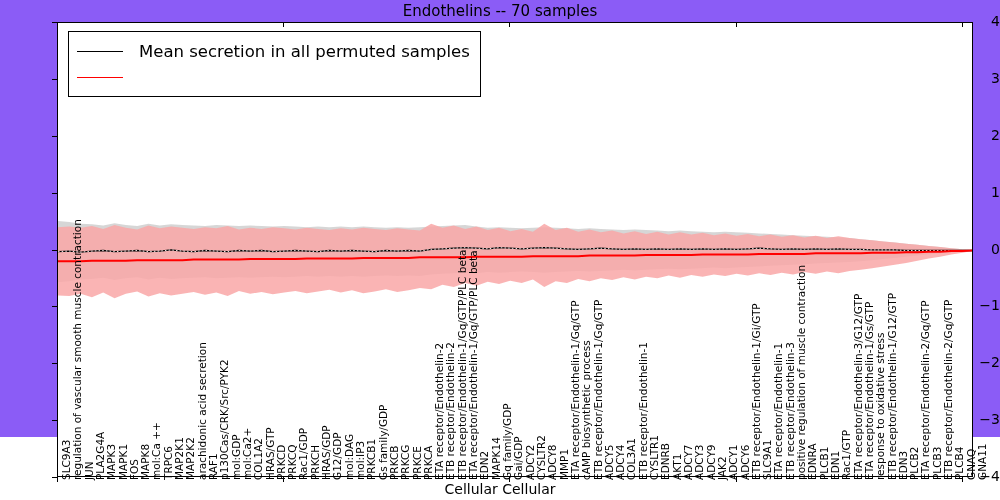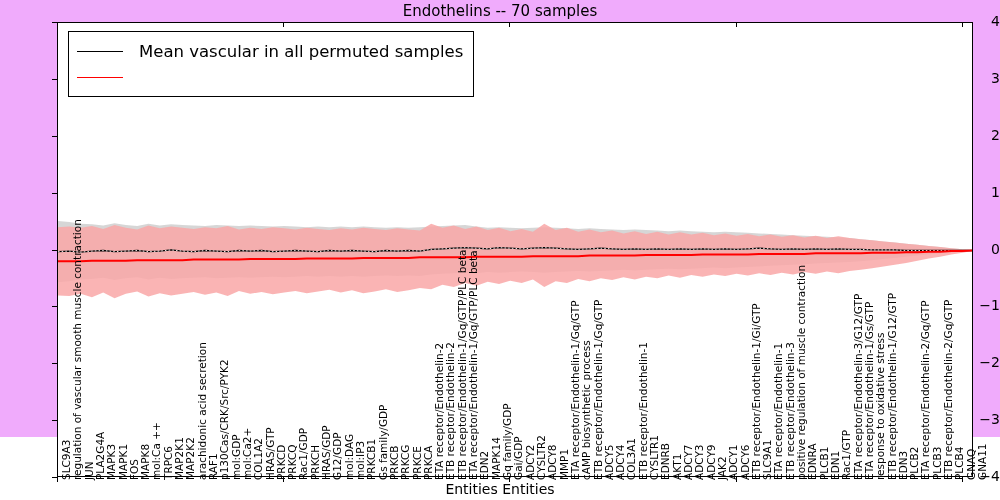--- a/index.html
+++ b/index.html
@@ -1,17 +1,17 @@
 <!DOCTYPE html>
 <html><head>
 <meta charset="utf-8">
 <style>
   html,body{margin:0;padding:0;background:#ffffff;}
   body{width:1000px;height:500px;font-family:"DejaVu Sans",sans-serif;overflow:hidden;}
-  #fig{position:relative;width:1000px;height:437px;background:#f0abfc;}
+  #fig{position:relative;width:1000px;height:437px;background:#8b5cf6;}
 
   #chart-title{
     position:absolute;left:0;top:2px;width:1000px;text-align:center;
     font-size:15px;color:#000;letter-spacing:0px;
   }
 
   
   #plot-frame{
     position:absolute;left:57px;top:22px;width:916px;height:455px;
     border:1px solid #000;box-sizing:border-box;background:#fff;overflow:hidden;
@@ -176,25 +176,25 @@
       <div class="xlab" style="left: 829.531px; top: 480px;">ETB receptor/Endothelin-1/G12/GTP</div>
       <div class="xlab" style="left: 840.84px; top: 480px;">EDN3</div>
       <div class="xlab" style="left: 852.148px; top: 480px;">PLCB2</div>
       <div class="xlab" style="left: 863.457px; top: 480px;">ETA receptor/Endothelin-2/Gq/GTP</div>
       <div class="xlab" style="left: 874.765px; top: 480px;">PLCB3</div>
       <div class="xlab" style="left: 886.074px; top: 480px;">ETB receptor/Endothelin-2/Gq/GTP</div>
       <div class="xlab" style="left: 897.383px; top: 480px;">PLCB4</div>
       <div class="xlab" style="left: 908.691px; top: 480px;">GNAQ</div>
       <div class="xlab" style="left: 920px; top: 480px;">GNA11</div>
     </div>
-  <div id="x-axis-label">Entities Entities</div>
+  <div id="x-axis-label">Cellular Cellular</div>
 
   <div id="legend">
     <div class="legend-row">
       <span class="legend-line" style="border-top-color:#000"></span>
-      <span class="legend-text">Mean vascular in all permuted samples</span>
+      <span class="legend-text">Mean secretion in all permuted samples</span>
     </div>
     <div class="legend-row">
       <span class="legend-line" style="border-top-color:#f00"></span>
     </div>
   </div>
 
 </div>
 
 </body></html>

